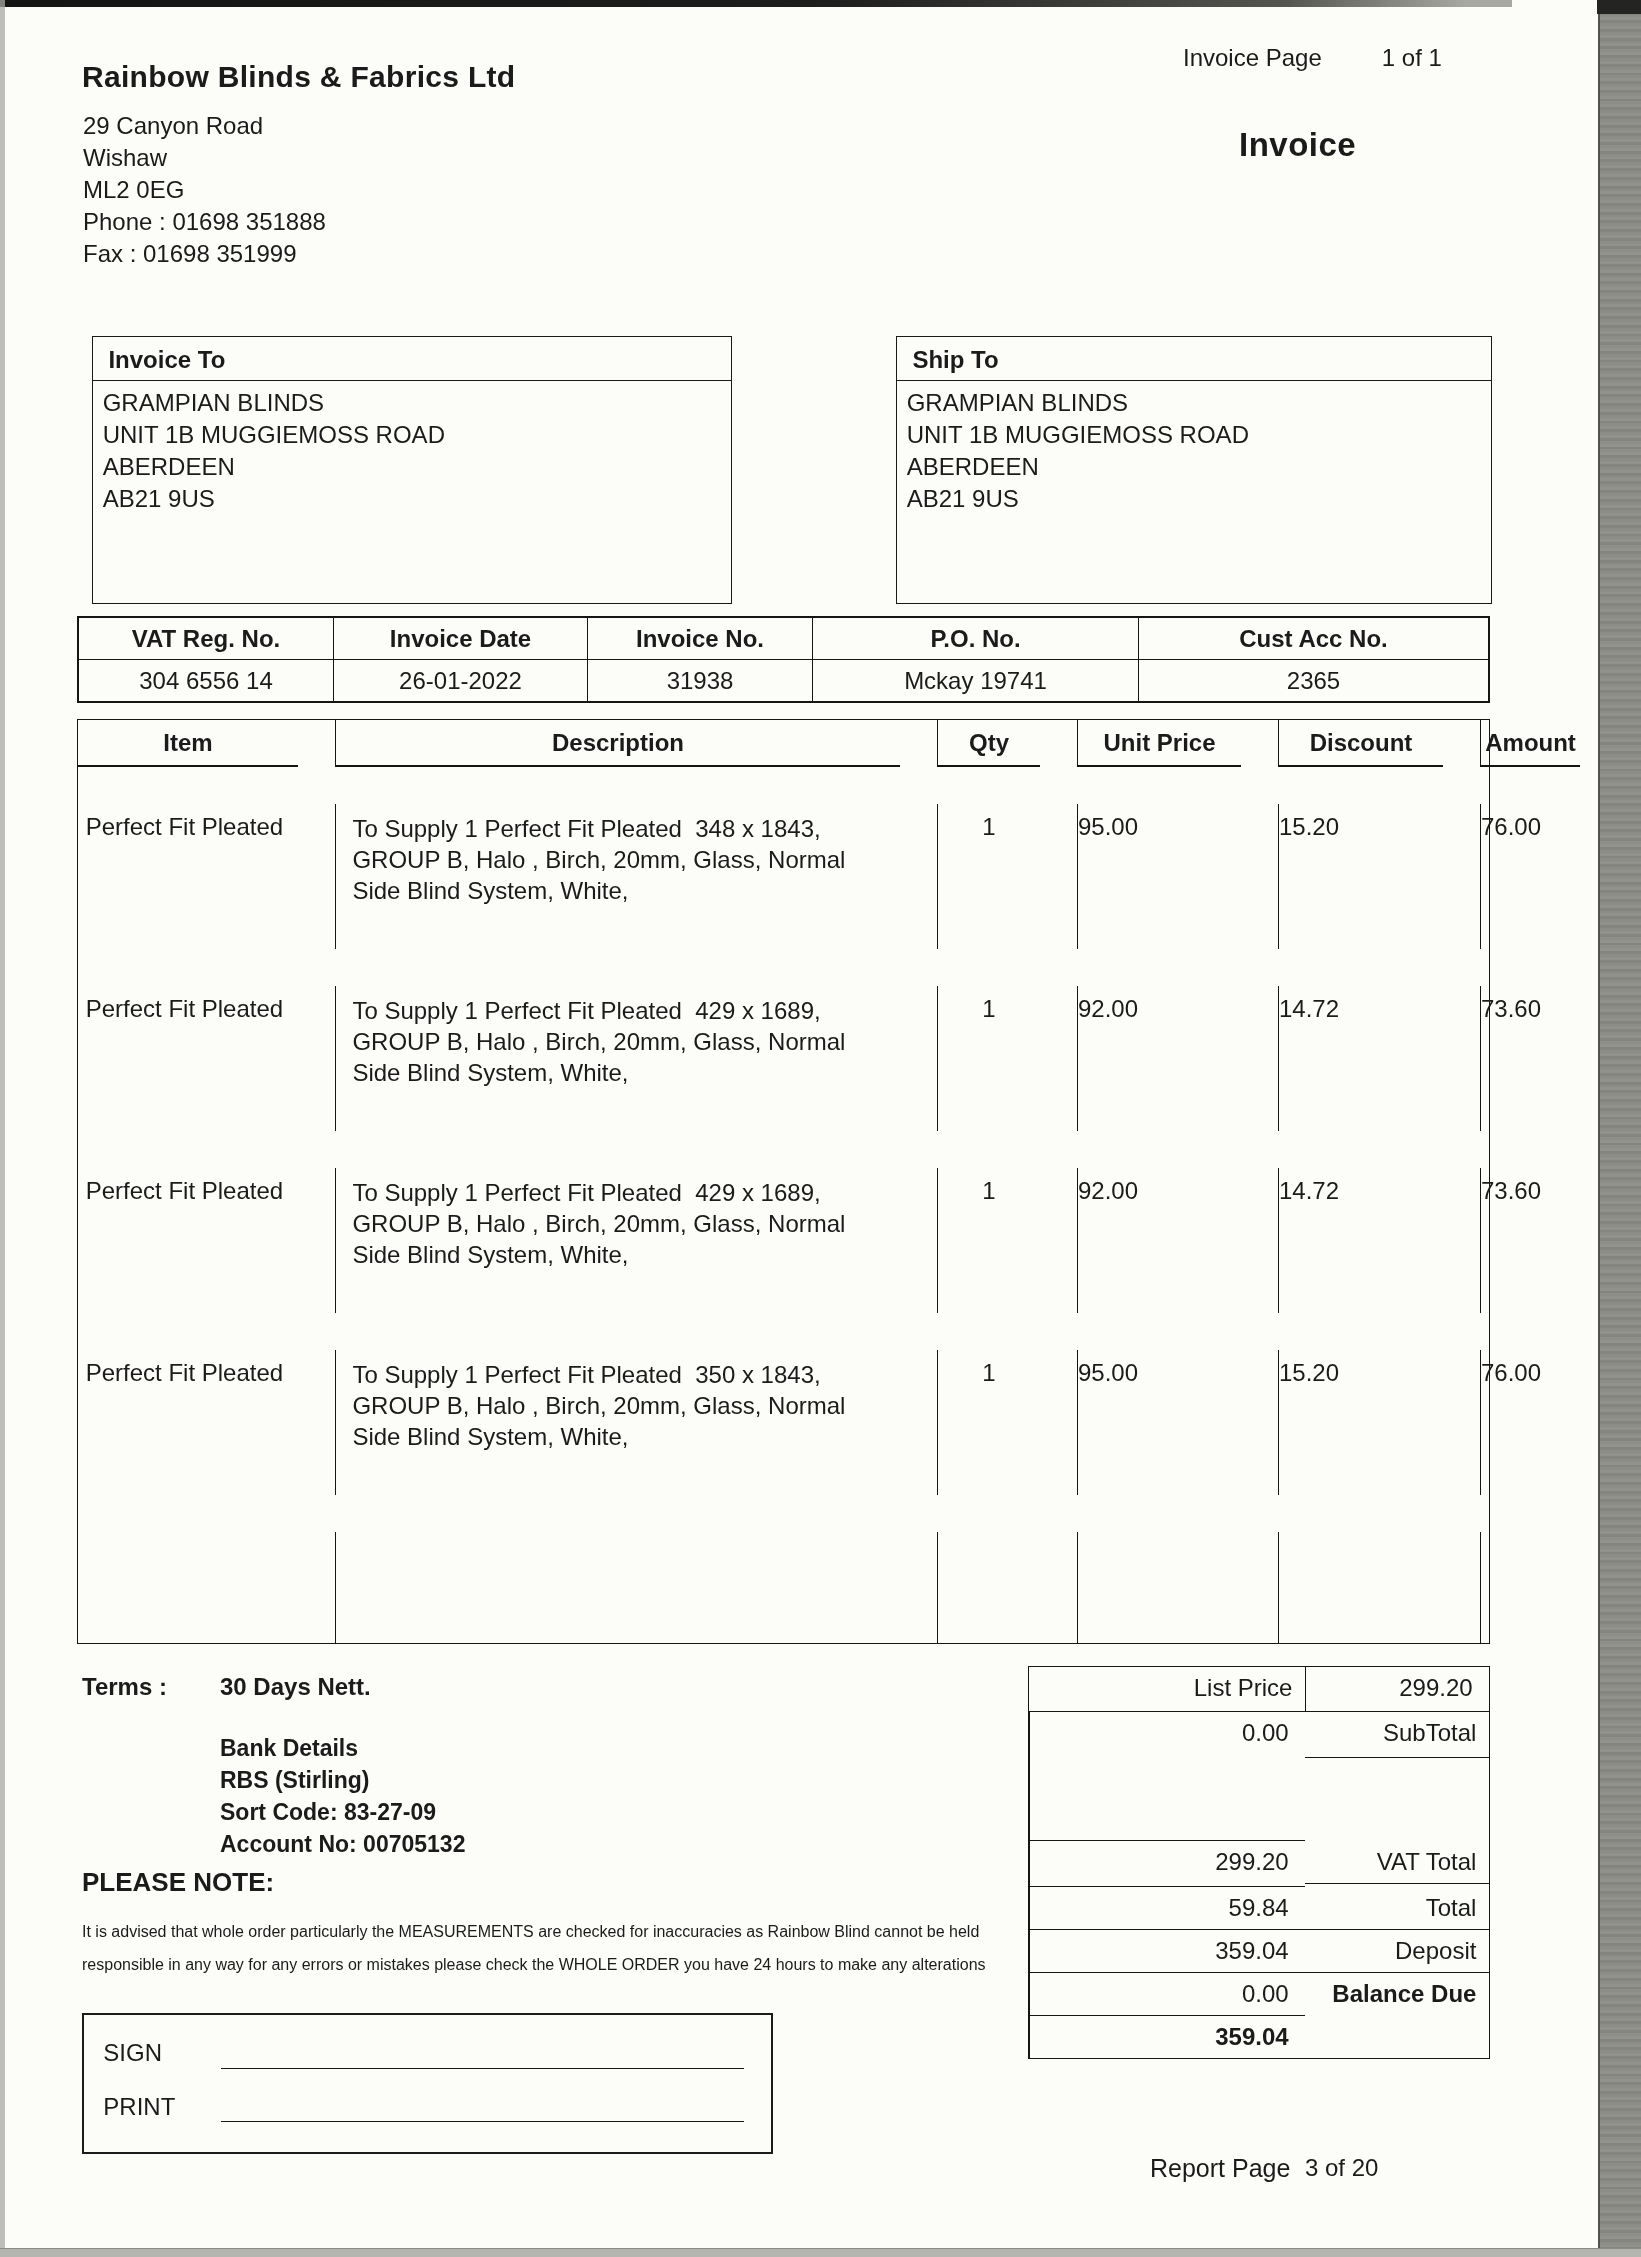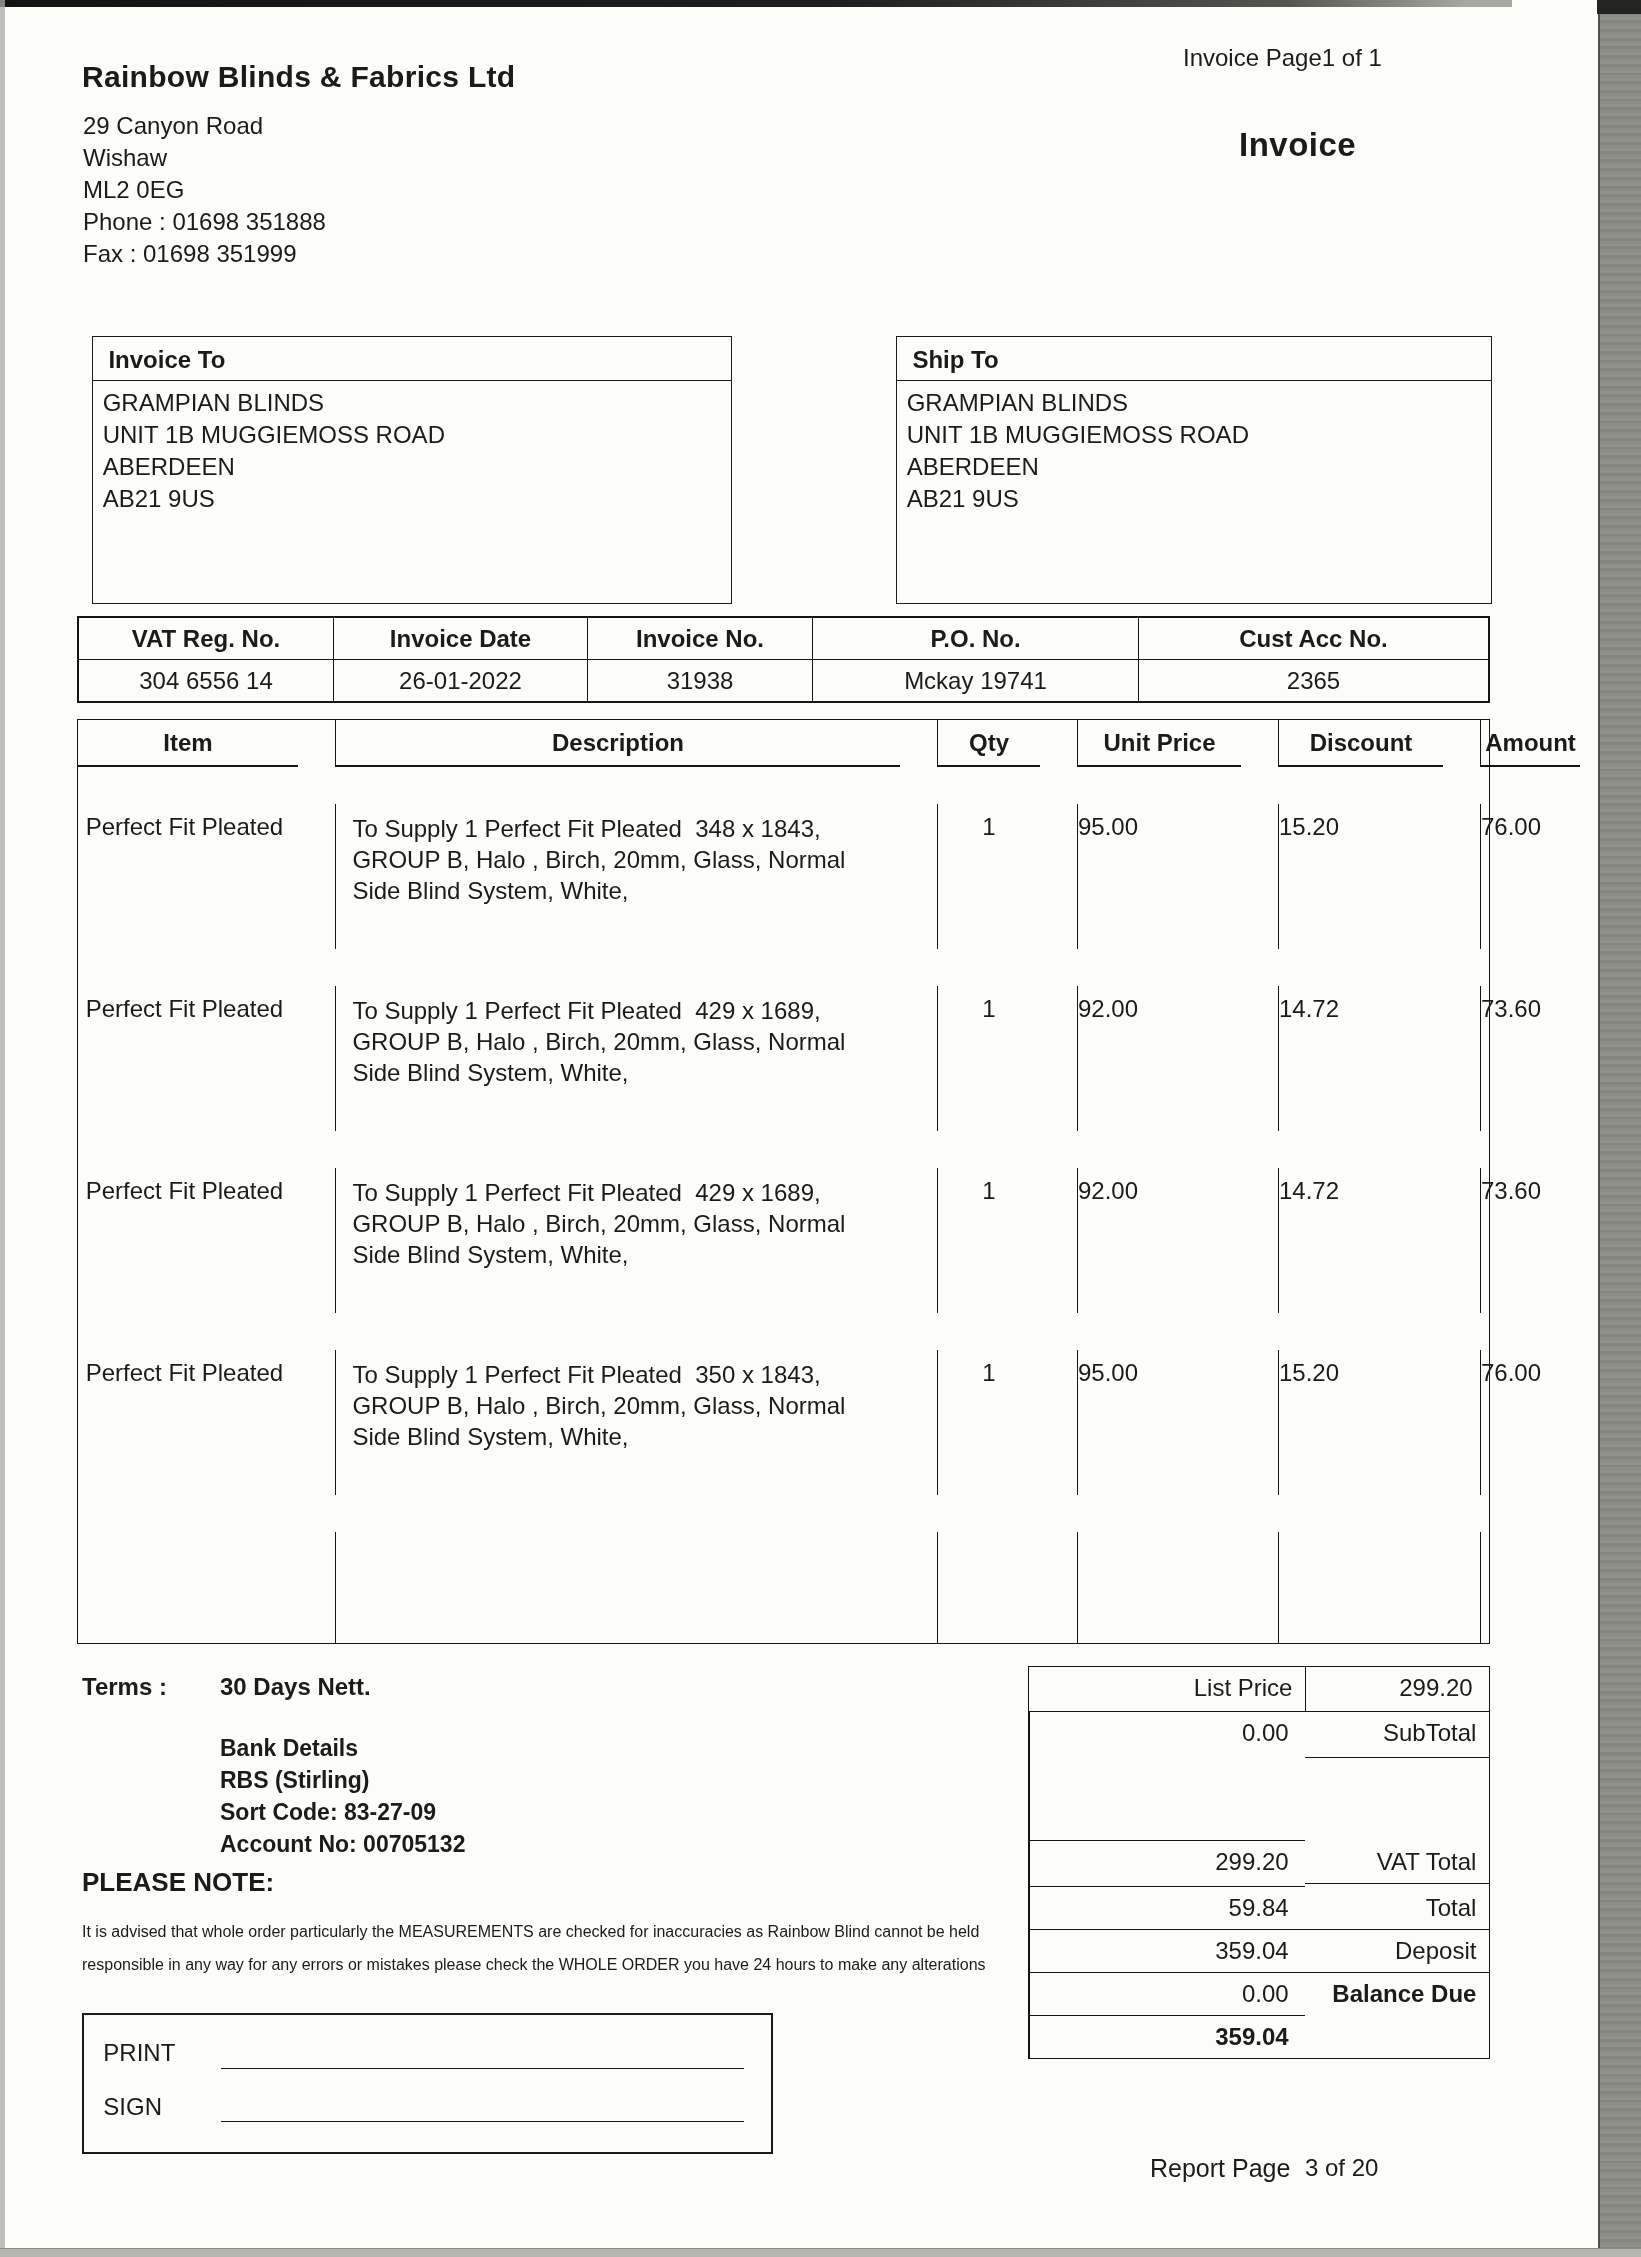--- a/index.html
+++ b/index.html
@@ -18,21 +18,21 @@
   .scan-right { right:0; top:0; width:43px; height:2257px;
     background:repeating-linear-gradient(180deg,#92928c 0 2.9px,#85857f 2.9px 5.8px,#8d8d87 5.8px 8.7px);
     border-left:2.9px solid #52524c; }
   .scan-right::before { content:""; position:absolute; left:-2.9px; top:0; width:46px; height:13.5px; background:#242422; }
   .scan-left { left:0; top:0; width:4.8px; height:2257px; background:#a9a9a4; opacity:.75; }
   .scan-bottom { left:0; bottom:0; width:1641px; height:8.7px; background:#b6b6b1; border-top:1.9px solid #8b8b86; }
 
   
   .company-name { left:82px; top:60px; font-size:30px; font-weight:bold; letter-spacing:0.3px; }
   .company-address { left:83px; top:110px; font-size:24px; line-height:32px; }
-  .invoice-page-row { left:1183px; top:44px; font-size:24px; display:flex; }
+  .invoice-page-row { left:1183px; top:44px; font-size:24px; display:flex; gap:60px; }
   .doc-title { left:1239px; top:126px; font-size:33px; font-weight:bold; letter-spacing:0.5px; }
 
   
   .addr-box { border:1.9px solid #1a1a1a; background:transparent; }
   .box-invoice-to { left:92px; top:336px; width:640px; height:268px; }
   .box-ship-to   { left:896px; top:336px; width:596px; height:268px; }
   .box-title { font-size:24px; font-weight:bold; padding:8.7px 0 0 15.4px; height:44px; border-bottom:1.9px solid #1a1a1a; }
   .box-body  { font-size:24px; line-height:32px; padding:5.8px 0 0 9.7px; }
 
   
@@ -214,26 +214,26 @@
     <div class="t-lbl t-h5">Total</div>
     <div class="t-val t-h5">359.04</div>
     <div class="t-lbl t-h6">Deposit</div>
     <div class="t-val t-h6">0.00</div>
     <div class="t-lbl t-h7">Balance Due</div>
     <div class="t-val t-h7">359.04</div>
   </div>
 
   <div class="abs sign-box">
     <div class="sign-row">
+      <span class="sig-lbl">SIGN</span>
+      <span class="sig-line"></span>
+    </div>
+    <div class="sign-row">
       <span class="sig-lbl">PRINT</span>
       <span class="sig-line"></span>
     </div>
-    <div class="sign-row">
-      <span class="sig-lbl">SIGN</span>
-      <span class="sig-line"></span>
-    </div>
   </div>
 
   <div class="abs footer-label">Report Page</div>
   <div class="abs footer-value">3 of 20</div>
 
 </div>
 
 
 </body></html>

